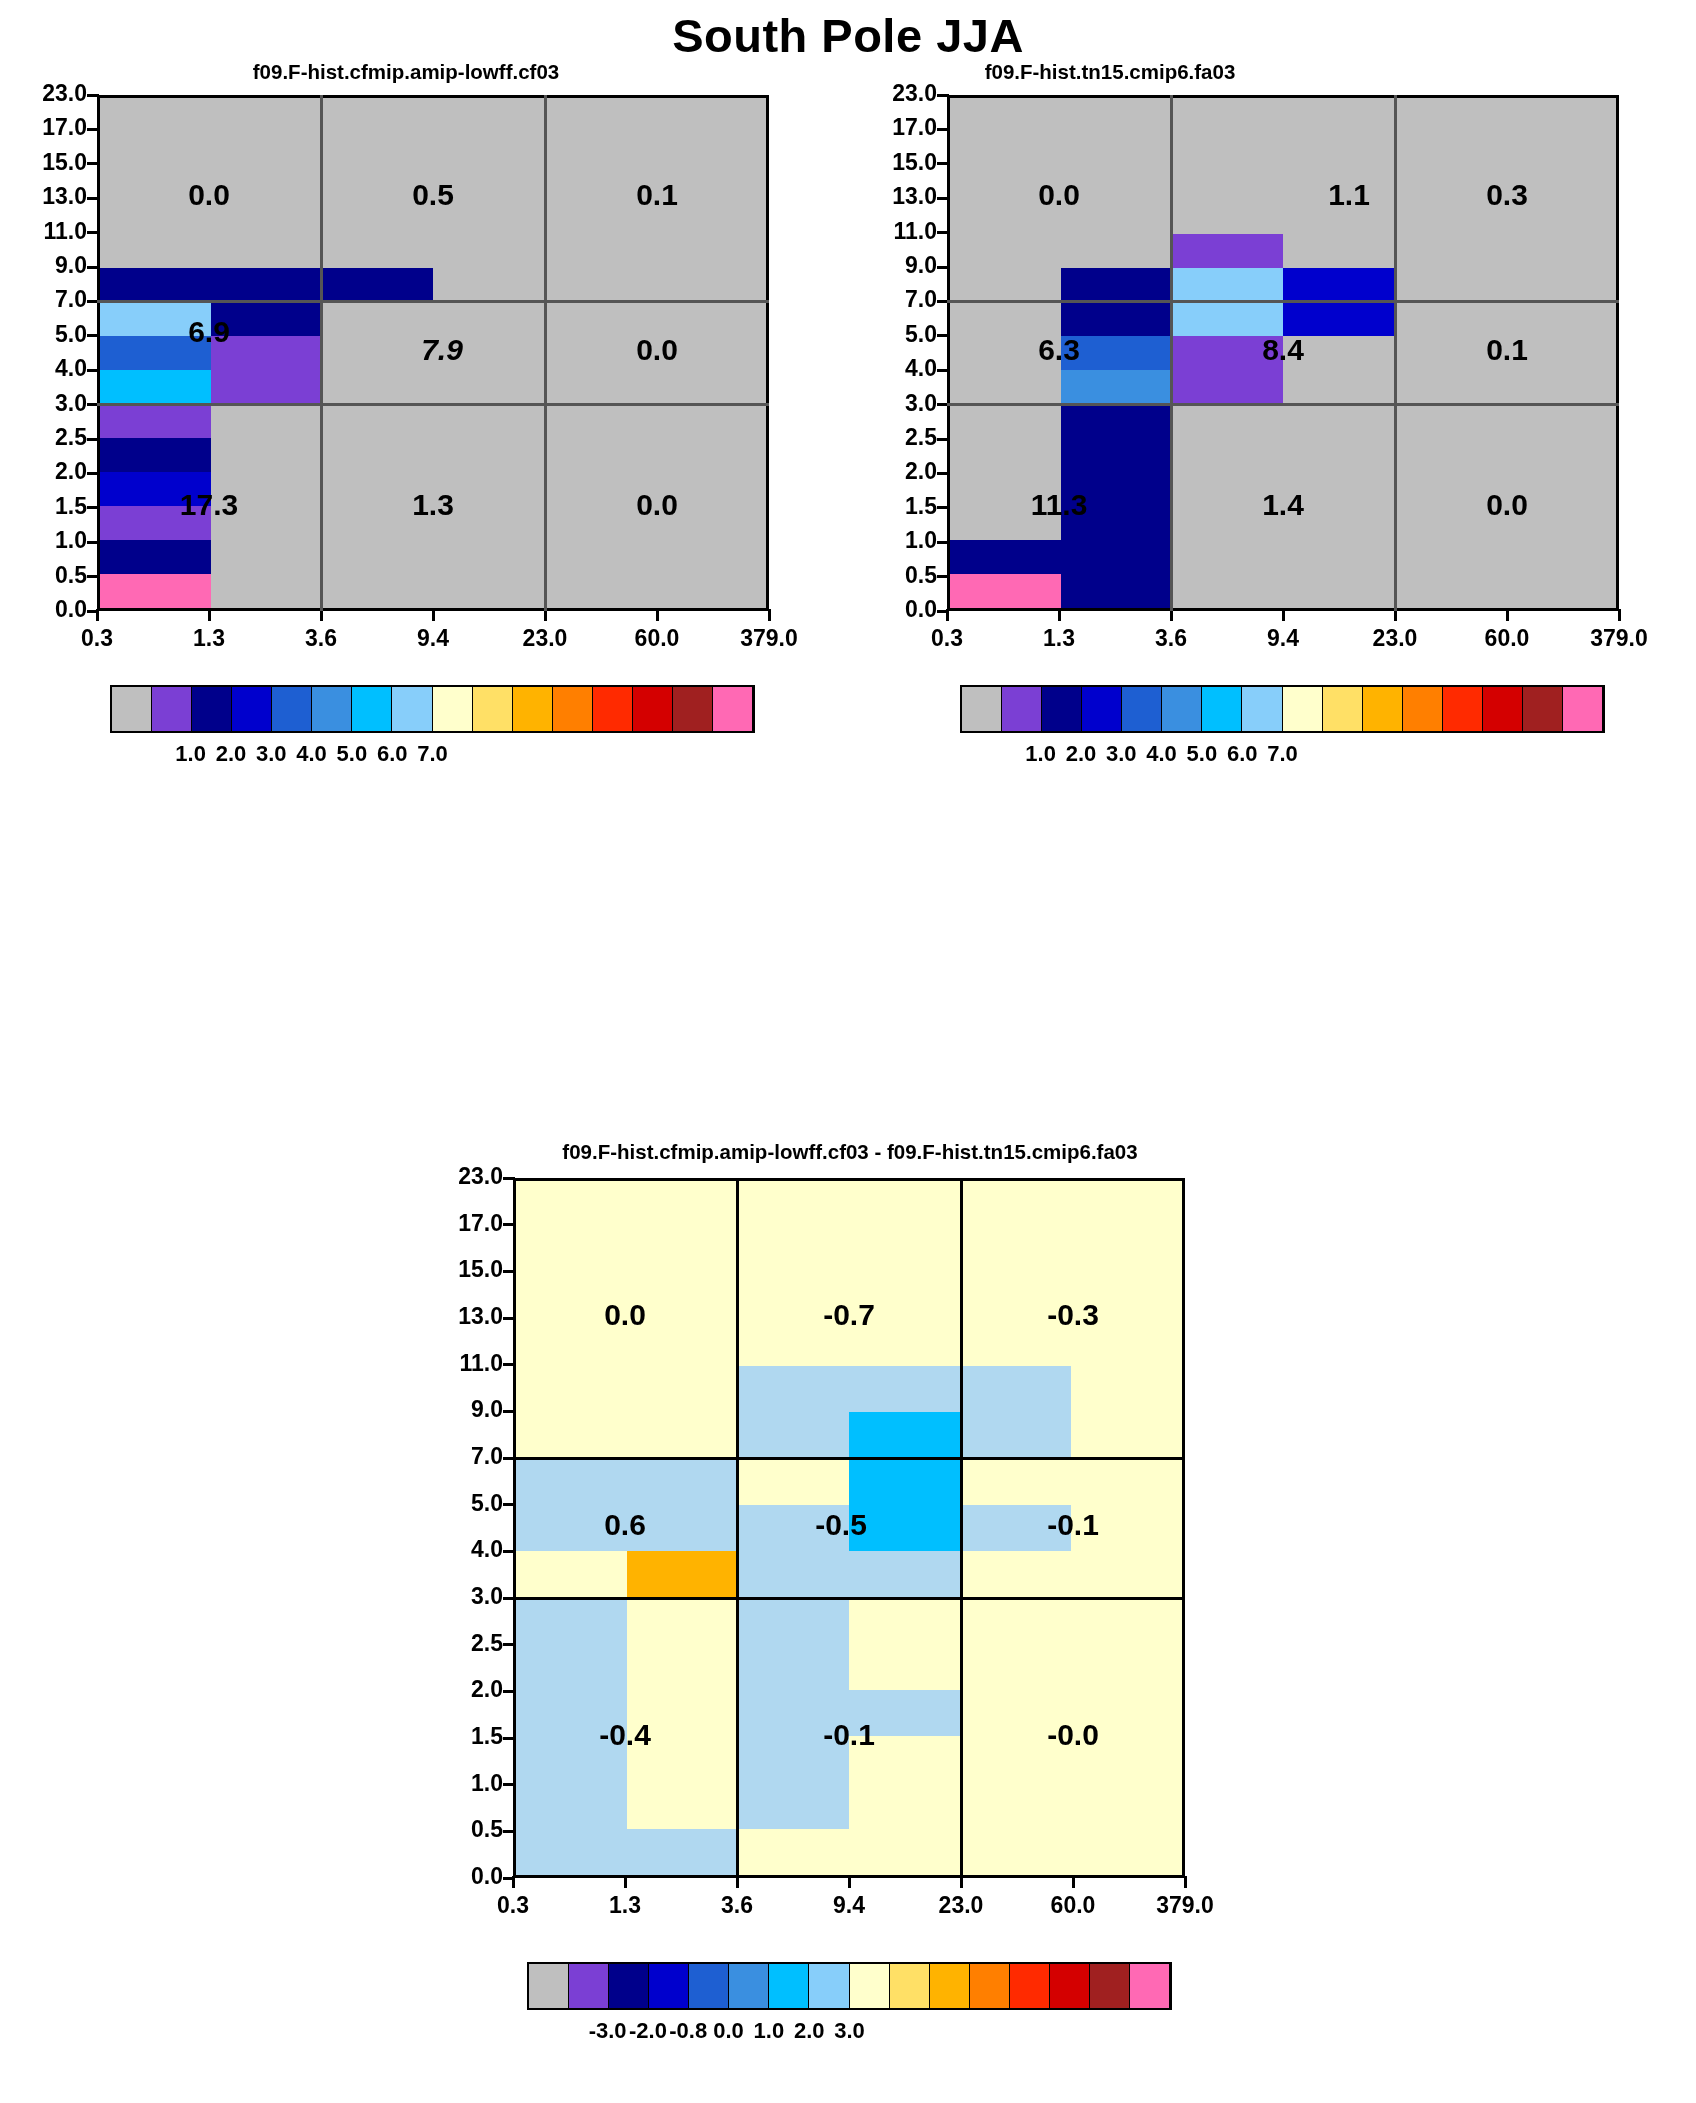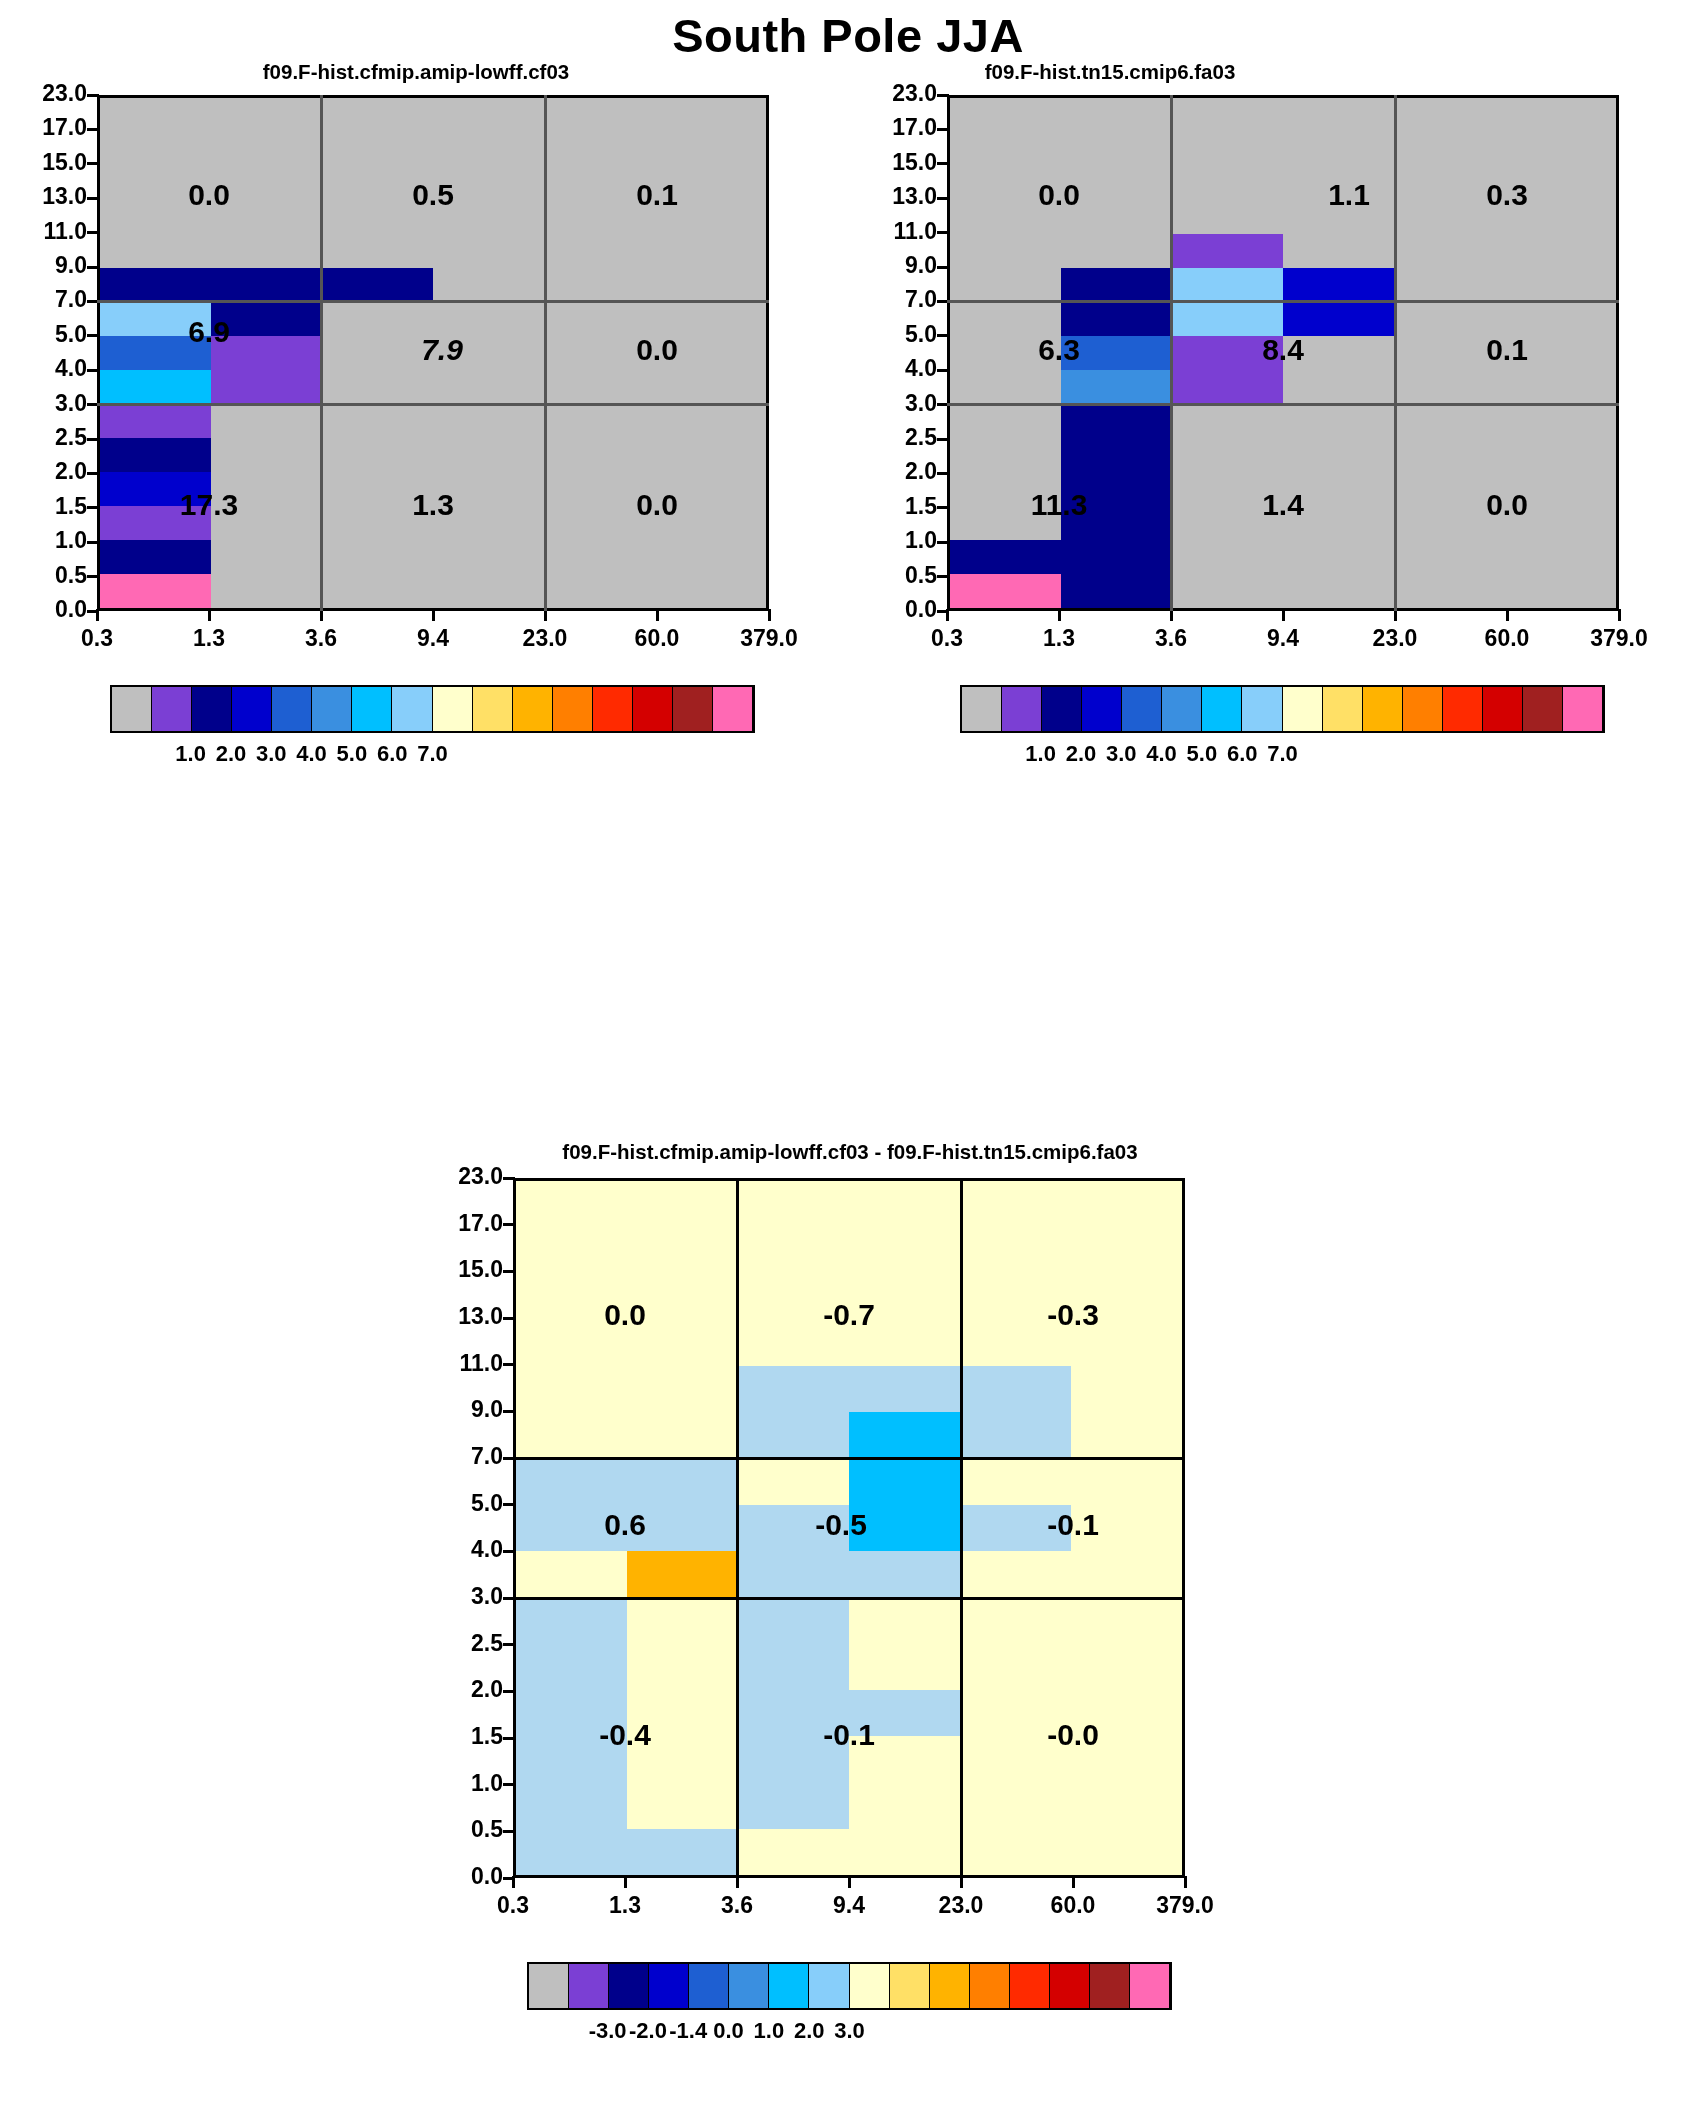--- a/index.html
+++ b/index.html
@@ -18,21 +18,21 @@
   .cbar{position:absolute;border:2px solid #000;box-sizing:border-box;display:flex;}
   .cbar div{flex:1 1 auto;height:100%;}
   .cbarlabel{position:absolute;font-size:22px;font-weight:bold;text-align:center;white-space:nowrap;}
 </style>
 </head>
 <body>
 
 <div class="title">South Pole JJA</div>
 
 <div class="panel">
-  <div class="panel-title" style="left:46px;top:60px;width:740px;">f09.F-hist.cfmip.amip-lowff.cf03</div>
+  <div class="panel-title" style="left:36px;top:60px;width:740px;">f09.F-hist.cfmip.amip-lowff.cf03</div>
 
   <div class="plot" id="plot1" style="left:97px;top:95px;width:672px;height:516px;">
     <div class="cellgrid" id="cells1">
         <div class="cell" style="left: 0%; width: 16.6667%; top: 33.3333%; height: 6.66667%; background: rgb(0, 0, 139);"></div>
         <div class="cell" style="left: 0%; width: 16.6667%; top: 40%; height: 6.66667%; background: rgb(135, 206, 250);"></div>
         <div class="cell" style="left: 16.6667%; width: 16.6667%; top: 33.3333%; height: 13.3333%; background: rgb(0, 0, 139);"></div>
         <div class="cell" style="left: 33.3333%; width: 16.6667%; top: 33.3333%; height: 6.66667%; background: rgb(0, 0, 139);"></div>
         <div class="cell" style="left: 0%; width: 16.6667%; top: 46.6667%; height: 6.66667%; background: rgb(30, 95, 210);"></div>
         <div class="cell" style="left: 16.6667%; width: 16.6667%; top: 46.6667%; height: 6.66667%; background: rgb(123, 63, 212);"></div>
         <div class="cell" style="left: 0%; width: 16.6667%; top: 53.3333%; height: 6.66667%; background: rgb(0, 191, 255);"></div>
@@ -356,19 +356,19 @@
       <div style="background: rgb(255, 179, 0); border-right: 1px solid rgb(0, 0, 0);"></div>
       <div style="background: rgb(255, 127, 0); border-right: 1px solid rgb(0, 0, 0);"></div>
       <div style="background: rgb(255, 42, 0); border-right: 1px solid rgb(0, 0, 0);"></div>
       <div style="background: rgb(212, 0, 0); border-right: 1px solid rgb(0, 0, 0);"></div>
       <div style="background: rgb(160, 32, 32); border-right: 1px solid rgb(0, 0, 0);"></div>
       <div style="background: rgb(255, 105, 180); border-right: 1px solid rgb(0, 0, 0);"></div>
     </div>
   <div id="cbarlab3">
       <div class="cbarlabel" style="left: 547.625px; top: 2018px; width: 120px;">-3.0</div>
       <div class="cbarlabel" style="left: 587.938px; top: 2018px; width: 120px;">-2.0</div>
-      <div class="cbarlabel" style="left: 628.25px; top: 2018px; width: 120px;">-1.4</div>
+      <div class="cbarlabel" style="left: 628.25px; top: 2018px; width: 120px;">-0.8</div>
       <div class="cbarlabel" style="left: 668.562px; top: 2018px; width: 120px;">0.0</div>
       <div class="cbarlabel" style="left: 708.875px; top: 2018px; width: 120px;">1.0</div>
       <div class="cbarlabel" style="left: 749.188px; top: 2018px; width: 120px;">2.0</div>
       <div class="cbarlabel" style="left: 789.5px; top: 2018px; width: 120px;">3.0</div>
     </div>
 </div>
 
 </body></html>

